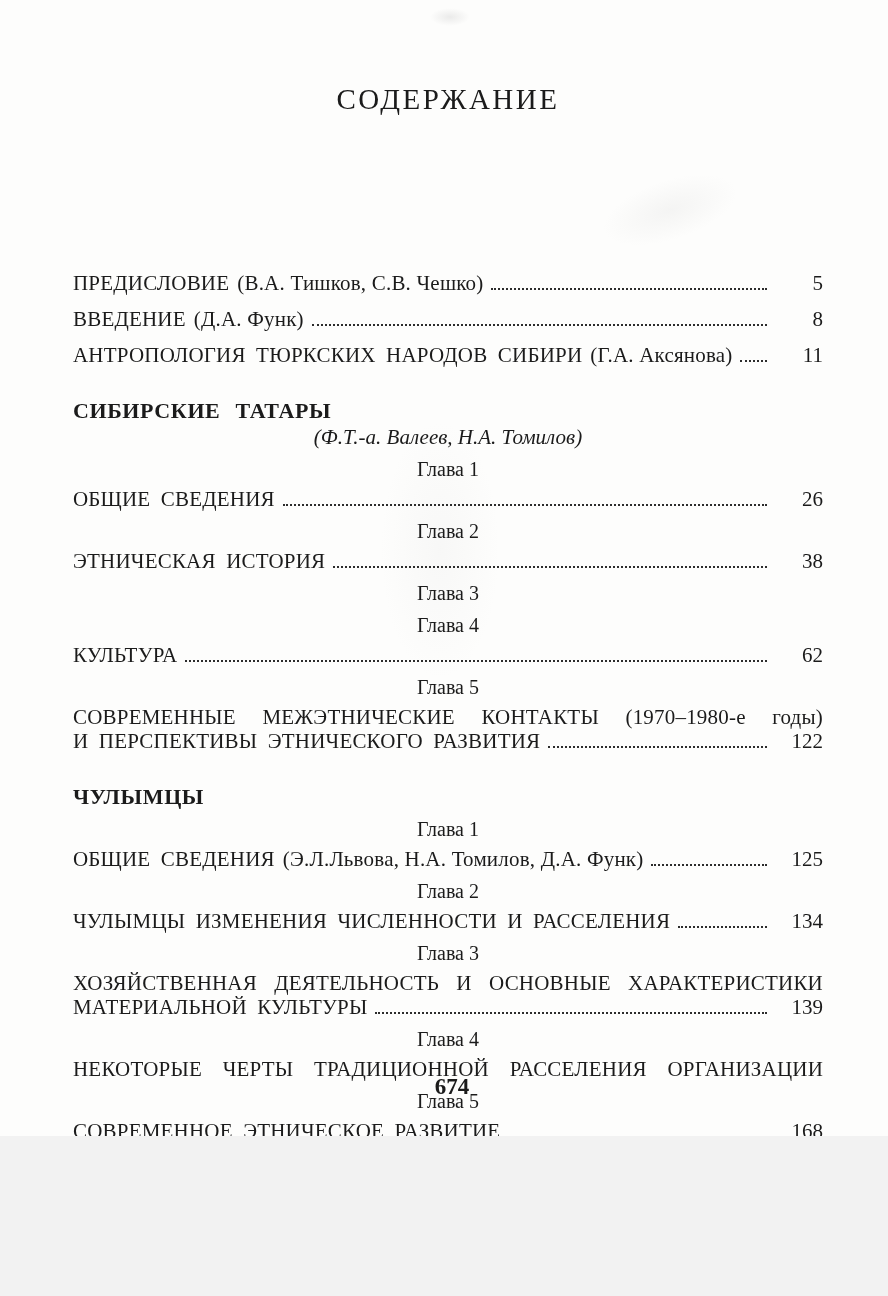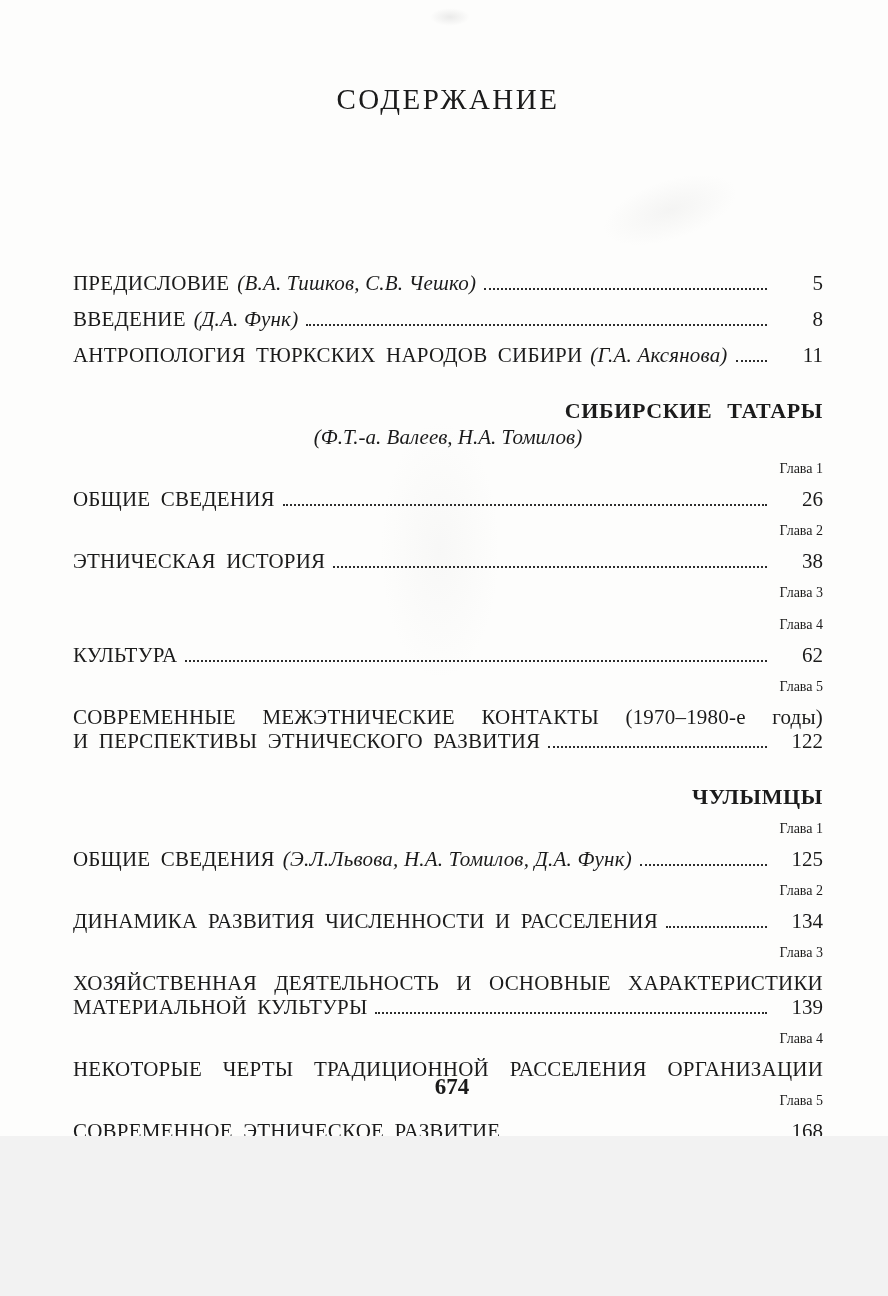--- a/index.html
+++ b/index.html
@@ -36,59 +36,58 @@
     font-size: 21px;
     line-height: 24px;
   }
   .fm-row + .fm-row { margin-top: 12px; }
   .row .t {
     word-spacing: 5px;
     letter-spacing: 0.2px;
     white-space: nowrap;
   }
   .row .a {
-    font-style: italic;
     margin-left: 8px;
     white-space: nowrap;
     letter-spacing: 0.2px;
   }
   .leader {
     flex: 1 1 auto;
     min-width: 18px;
     border-bottom: 2px dotted #2c2c2c;
     margin: 0 12px 4px 8px;
     height: 1px;
   }
   .num {
     flex: 0 0 auto;
     width: 44px;
     text-align: right;
     font-size: 21px;
   }
   .section-heading {
     margin: 32px 0 0 0;
-    text-align: right;
+    text-align: left;
     font-size: 22px;
     font-weight: bold;
     line-height: 24px;
     letter-spacing: 0.6px;
     word-spacing: 9px;
   }
   .section-authors {
     margin-top: 2px;
     text-align: center;
     font-style: italic;
     font-size: 21px;
     line-height: 24px;
     margin-bottom: 4px;
   }
   .chapter-label {
     margin-top: 8px;
-    text-align: right;
-    font-size: 14px;
+    text-align: center;
+    font-size: 20px;
     line-height: 24px;
   }
   .chapter-entry { margin-top: 6px; }
   .jline {
     font-size: 21px;
     line-height: 24px;
     text-align: justify;
     text-align-last: justify;
     word-spacing: 5px;
     letter-spacing: 0.2px;
@@ -195,21 +194,21 @@
       <div class="chapter-label">Глава 1</div>
       <div class="row chapter-entry">
         <span class="t">ОБЩИЕ СВЕДЕНИЯ</span>
         <span class="a">(Э.Л.Львова, Н.А. Томилов, Д.А. Функ)</span>
         <span class="leader"></span>
         <span class="num">125</span>
       </div>
 
       <div class="chapter-label">Глава 2</div>
       <div class="row chapter-entry">
-        <span class="t">ДИНАМИКА РАЗВИТИЯ ЧИСЛЕННОСТИ И РАССЕЛЕНИЯ</span>
+        <span class="t">ЧУЛЫМЦЫ ИЗМЕНЕНИЯ ЧИСЛЕННОСТИ И РАССЕЛЕНИЯ</span>
         <span class="leader"></span>
         <span class="num">134</span>
       </div>
 
       <div class="chapter-label">Глава 3</div>
       <div class="chapter-entry">
         <div class="jline">ХОЗЯЙСТВЕННАЯ ДЕЯТЕЛЬНОСТЬ И ОСНОВНЫЕ ХАРАКТЕРИСТИКИ</div>
         <div class="row">
           <span class="t">МАТЕРИАЛЬНОЙ КУЛЬТУРЫ</span>
           <span class="leader"></span>

